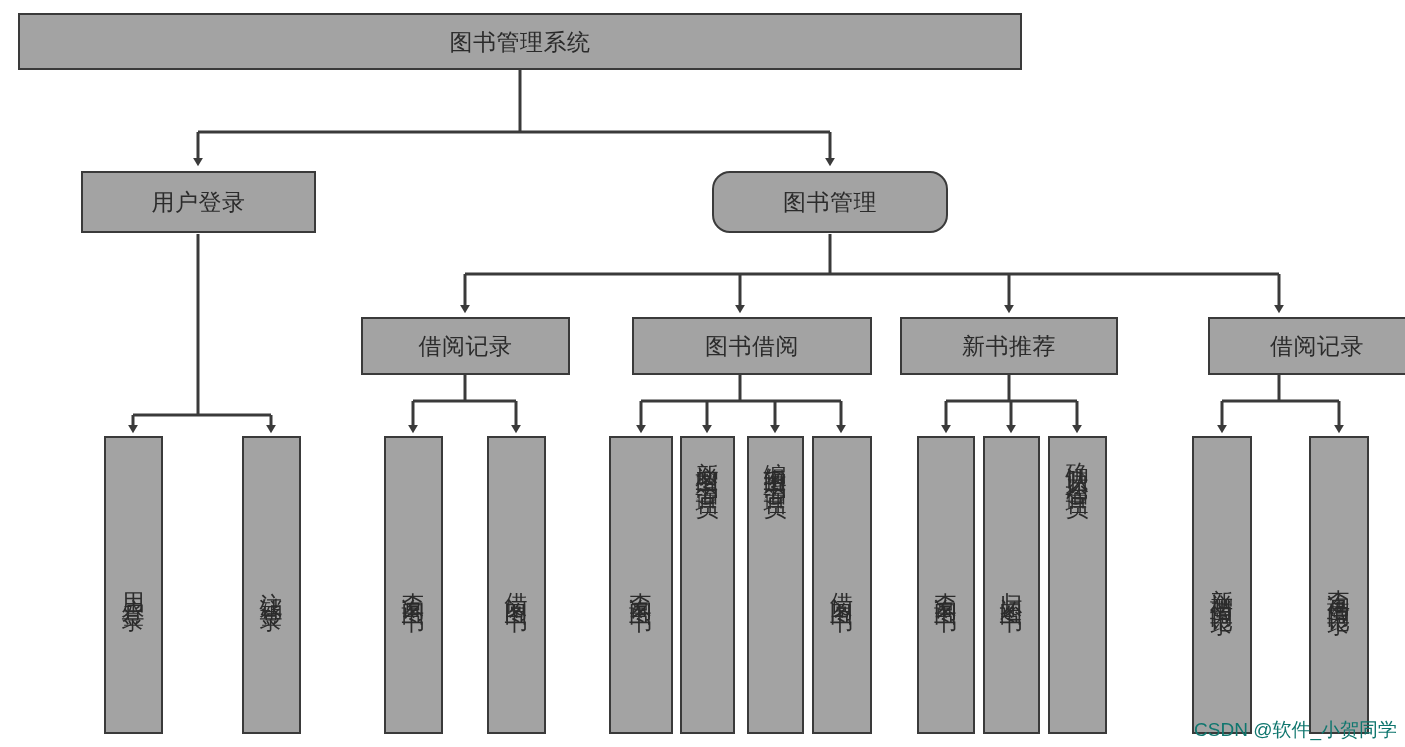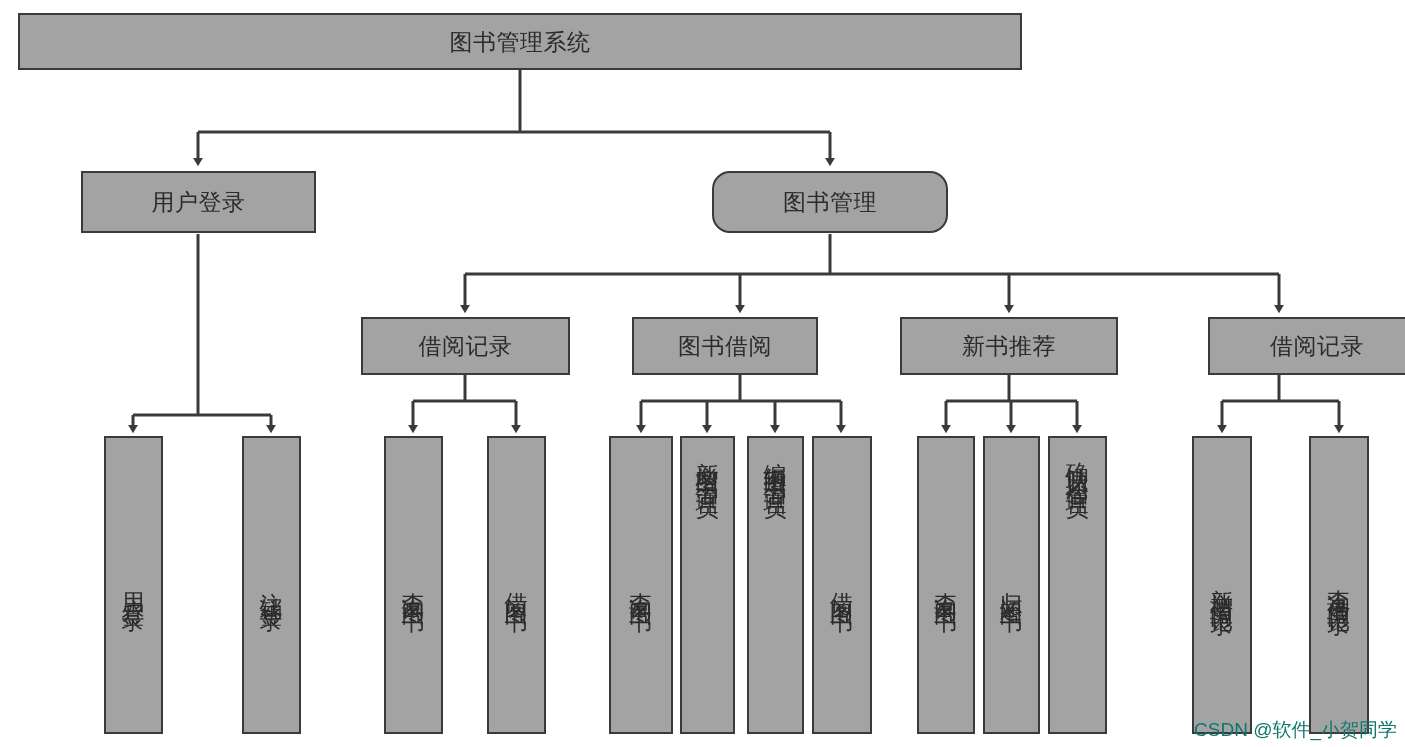--- a/index.html
+++ b/index.html
@@ -141,21 +141,21 @@
   </div>
 
   <div class="node horiz" style="left:712px; top:171px; width:236px; height:62px;border-radius:18px;">
     <span class="label">图书管理</span>
   </div>
 
   <div class="node horiz" style="left:361px; top:317px; width:209px; height:58px;">
     <span class="label">借阅记录</span>
   </div>
 
-  <div class="node horiz" style="left:632px; top:317px; width:186px; height:58px;">
+  <div class="node horiz" style="left:632px; top:317px; width:240px; height:58px;">
     <span class="label">图书借阅</span>
   </div>
 
   <div class="node horiz" style="left:900px; top:317px; width:218px; height:58px;">
     <span class="label">新书推荐</span>
   </div>
 
   <div class="node horiz" style="left:1208px; top:317px; width:218px; height:58px;">
     <span class="label">借阅记录</span>
   </div>

